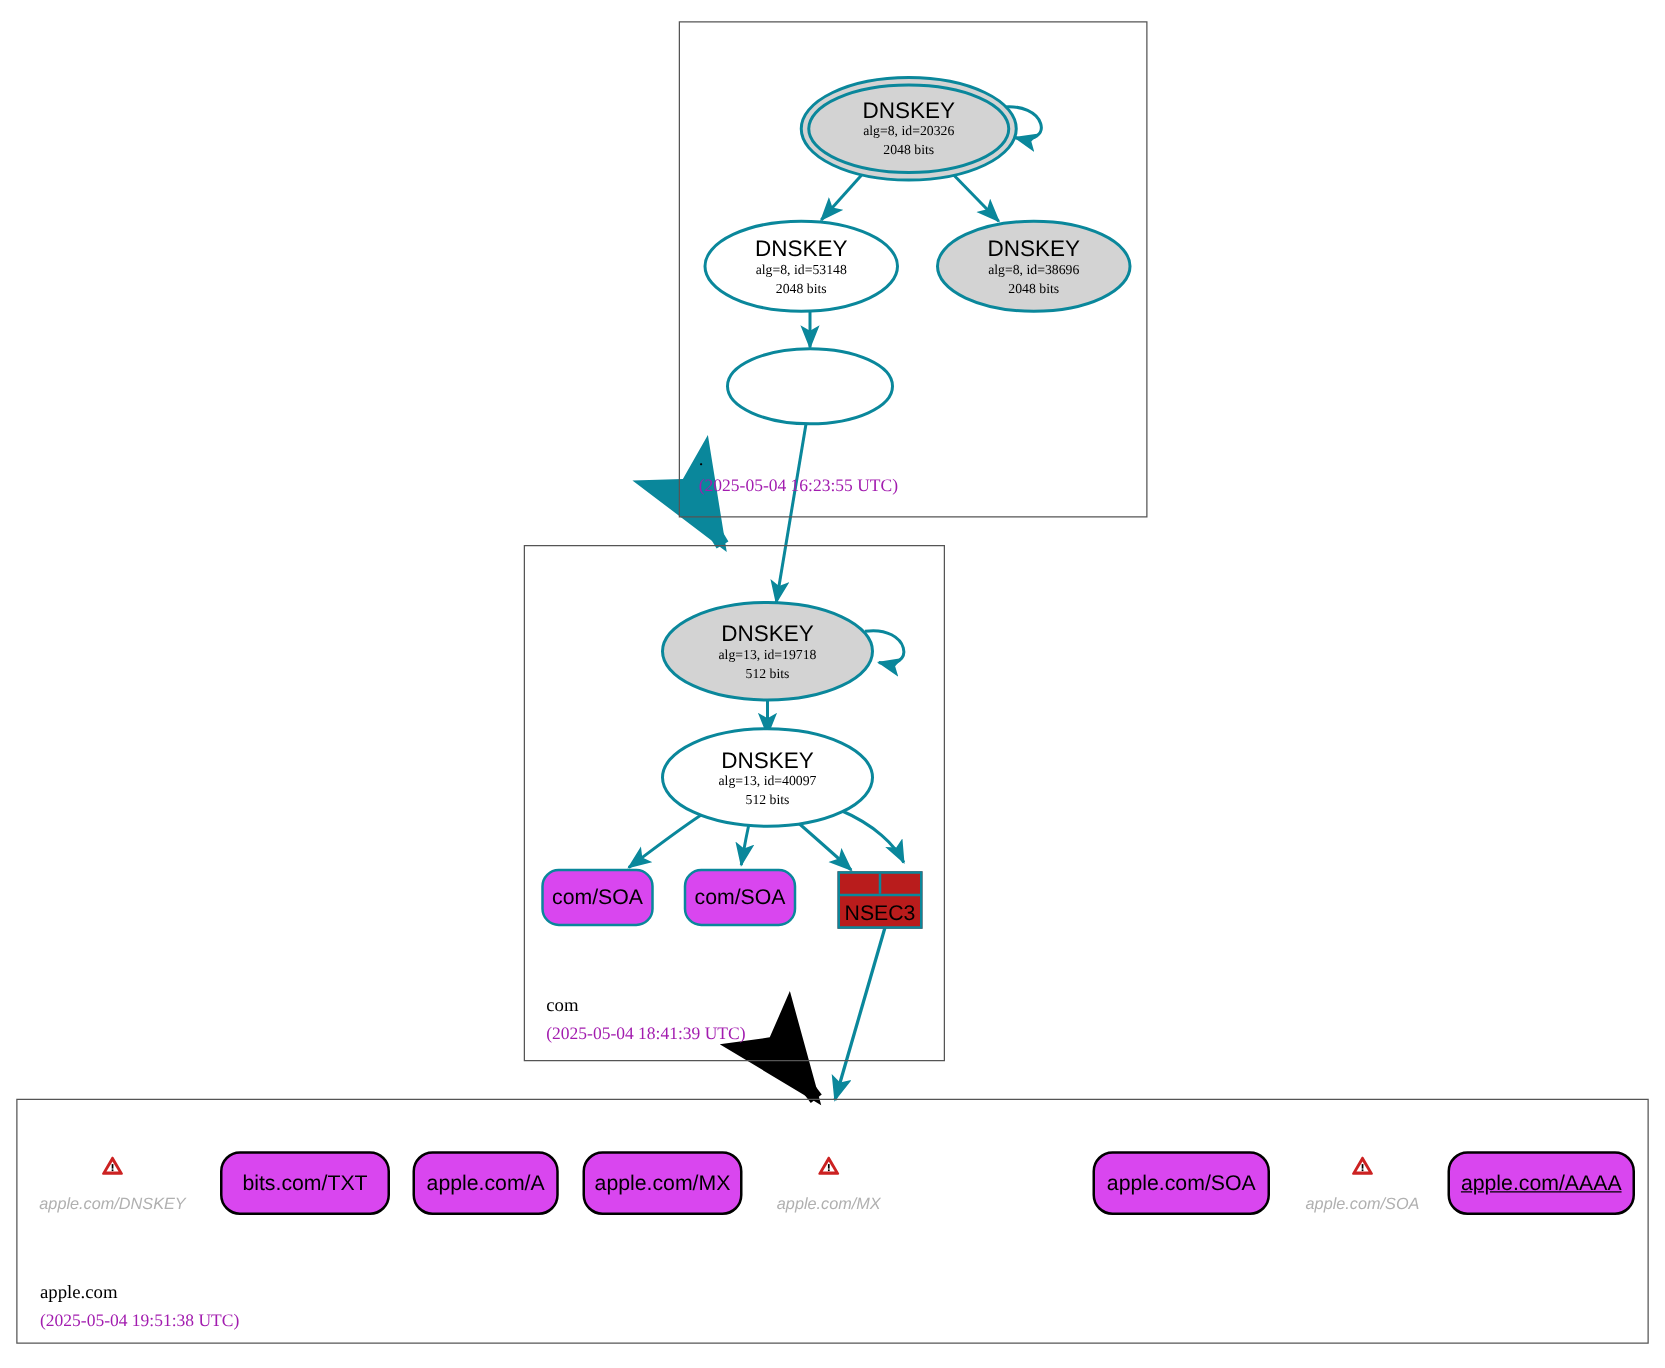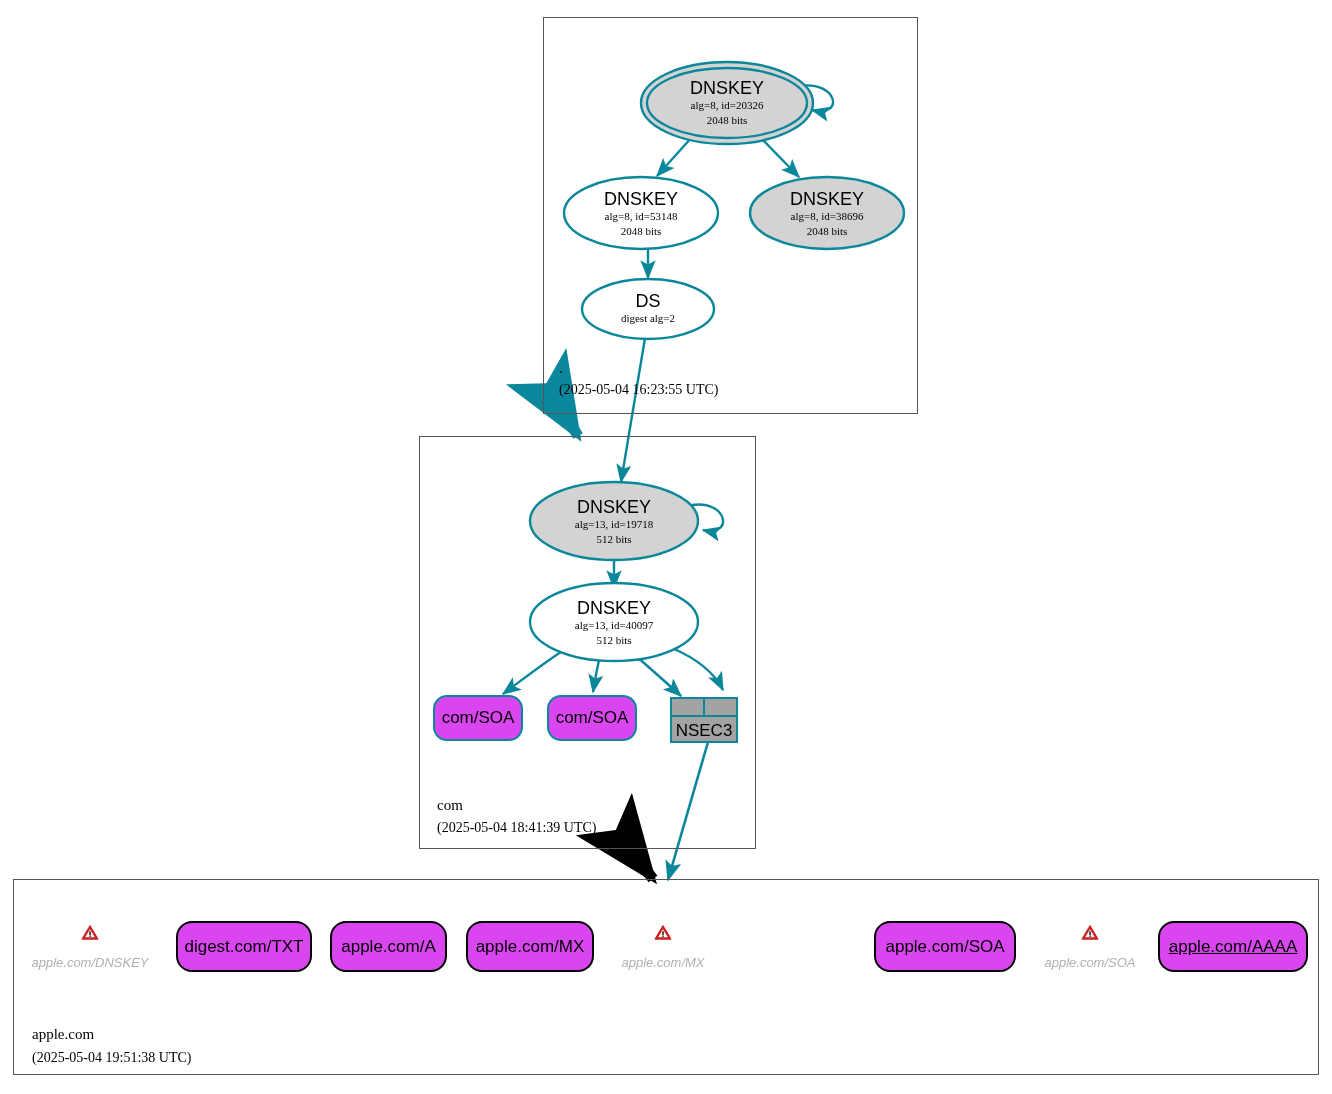--- a/index.html
+++ b/index.html
@@ -10,30 +10,30 @@
 
   
   .cluster{position:absolute;border:1px solid #555555;background:transparent;box-sizing:border-box;}
 
   
   .nodelabel{position:absolute;text-align:center;pointer-events:none;}
   .n-title{font-family:"Liberation Sans",sans-serif;font-size:18px;color:#000;line-height:19px;}
   .n-sub{font-family:"Liberation Serif",serif;font-size:11px;color:#000;line-height:15px;}
 
   .zone-name{position:absolute;font-family:"Liberation Serif",serif;font-size:15px;color:#000;white-space:nowrap;}
-  .zone-time{position:absolute;font-family:"Liberation Serif",serif;font-size:14px;color:#000000;white-space:nowrap;}
+  .zone-time{position:absolute;font-family:"Liberation Serif",serif;font-size:14px;color:#a21caf;white-space:nowrap;}
 
   
   .rrnode{position:absolute;box-sizing:border-box;display:flex;align-items:center;justify-content:center;
           border:2px solid #0a879b;border-radius:14px;background:#d946ef;
           font-family:"Liberation Sans",sans-serif;font-size:17px;color:#000;white-space:nowrap;}
   .rrnode.black{border-color:#000000;border-width:2.2px;border-radius:16px;}
 
   
-  .nsec3{position:absolute;box-sizing:border-box;border:2px solid #0a879b;background:#a3a3a3;}
+  .nsec3{position:absolute;box-sizing:border-box;border:2px solid #0a879b;background:#b91c1c;}
   .nsec3 .hdr{display:flex;height:16px;border-bottom:2px solid #0a879b;}
   .nsec3 .hdr div{flex:1;}
   .nsec3 .hdr div+div{border-left:2px solid #0a879b;}
   .nsec3 .body{display:flex;align-items:center;justify-content:center;height:28px;
                font-family:"Liberation Sans",sans-serif;font-size:17px;color:#000;}
 
   
   .erritem{position:absolute;display:flex;flex-direction:column;align-items:center;justify-content:flex-end;}
   .erritem .lbl{font-family:"Liberation Sans",sans-serif;font-style:italic;font-size:13px;color:#b0b0b0;white-space:nowrap;margin-top:15px;}
   .warn{width:26px;height:23px;}
@@ -110,24 +110,20 @@
     <div class="n-sub">alg=8, id=53148</div>
     <div class="n-sub">2048 bits</div>
   </div>
 
   <div class="nodelabel" style="left:727px;top:190px;width:200px;">
     <div class="n-title">DNSKEY</div>
     <div class="n-sub">alg=8, id=38696</div>
     <div class="n-sub">2048 bits</div>
   </div>
 
-  <div class="nodelabel" style="left:548px;top:292px;width:200px;">
-    <div class="n-title">DS</div>
-    <div class="n-sub">digest alg=2</div>
-  </div>
 
   <div class="zone-name" style="left:559px;top:360px;">.</div>
   <div class="zone-time" style="left:559px;top:382px;">(2025-05-04 16:23:55 UTC)</div>
 
   <div class="nodelabel" style="left:514px;top:498px;width:200px;">
     <div class="n-title">DNSKEY</div>
     <div class="n-sub">alg=13, id=19718</div>
     <div class="n-sub">512 bits</div>
   </div>
 
@@ -154,21 +150,21 @@
   <div class="erritem" style="left:20px;top:925px;width:140px;height:45px;">
     <svg class="warn" viewBox="0 0 26 23">
       <path d="M13 1.6 L24.6 21.4 L1.4 21.4 Z" fill="#cc2222" stroke="#cc2222" stroke-width="2.4" stroke-linejoin="round"></path>
       <path d="M13 6.4 L20.4 18.8 L5.6 18.8 Z" fill="#ffffff"></path>
       <rect x="12" y="9.6" width="2.1" height="5.6" fill="#000000"></rect>
       <rect x="12" y="16.1" width="2.1" height="2.1" fill="#000000"></rect>
     </svg>
     <div class="lbl">apple.com/DNSKEY</div>
   </div>
 
-  <div class="rrnode black" style="left:176px;top:921px;width:136px;height:51px;">digest.com/TXT</div>
+  <div class="rrnode black" style="left:176px;top:921px;width:136px;height:51px;">bits.com/TXT</div>
   <div class="rrnode black" style="left:330px;top:921px;width:117px;height:51px;border-radius:16px;">apple.com/A</div>
   <div class="rrnode black" style="left:466px;top:921px;width:128px;height:51px;">apple.com/MX</div>
 
   <div class="erritem" style="left:607px;top:925px;width:112px;height:45px;">
     <svg class="warn" viewBox="0 0 26 23">
       <path d="M13 1.6 L24.6 21.4 L1.4 21.4 Z" fill="#cc2222" stroke="#cc2222" stroke-width="2.4" stroke-linejoin="round"></path>
       <path d="M13 6.4 L20.4 18.8 L5.6 18.8 Z" fill="#ffffff"></path>
       <rect x="12" y="9.6" width="2.1" height="5.6" fill="#000000"></rect>
       <rect x="12" y="16.1" width="2.1" height="2.1" fill="#000000"></rect>
     </svg>

